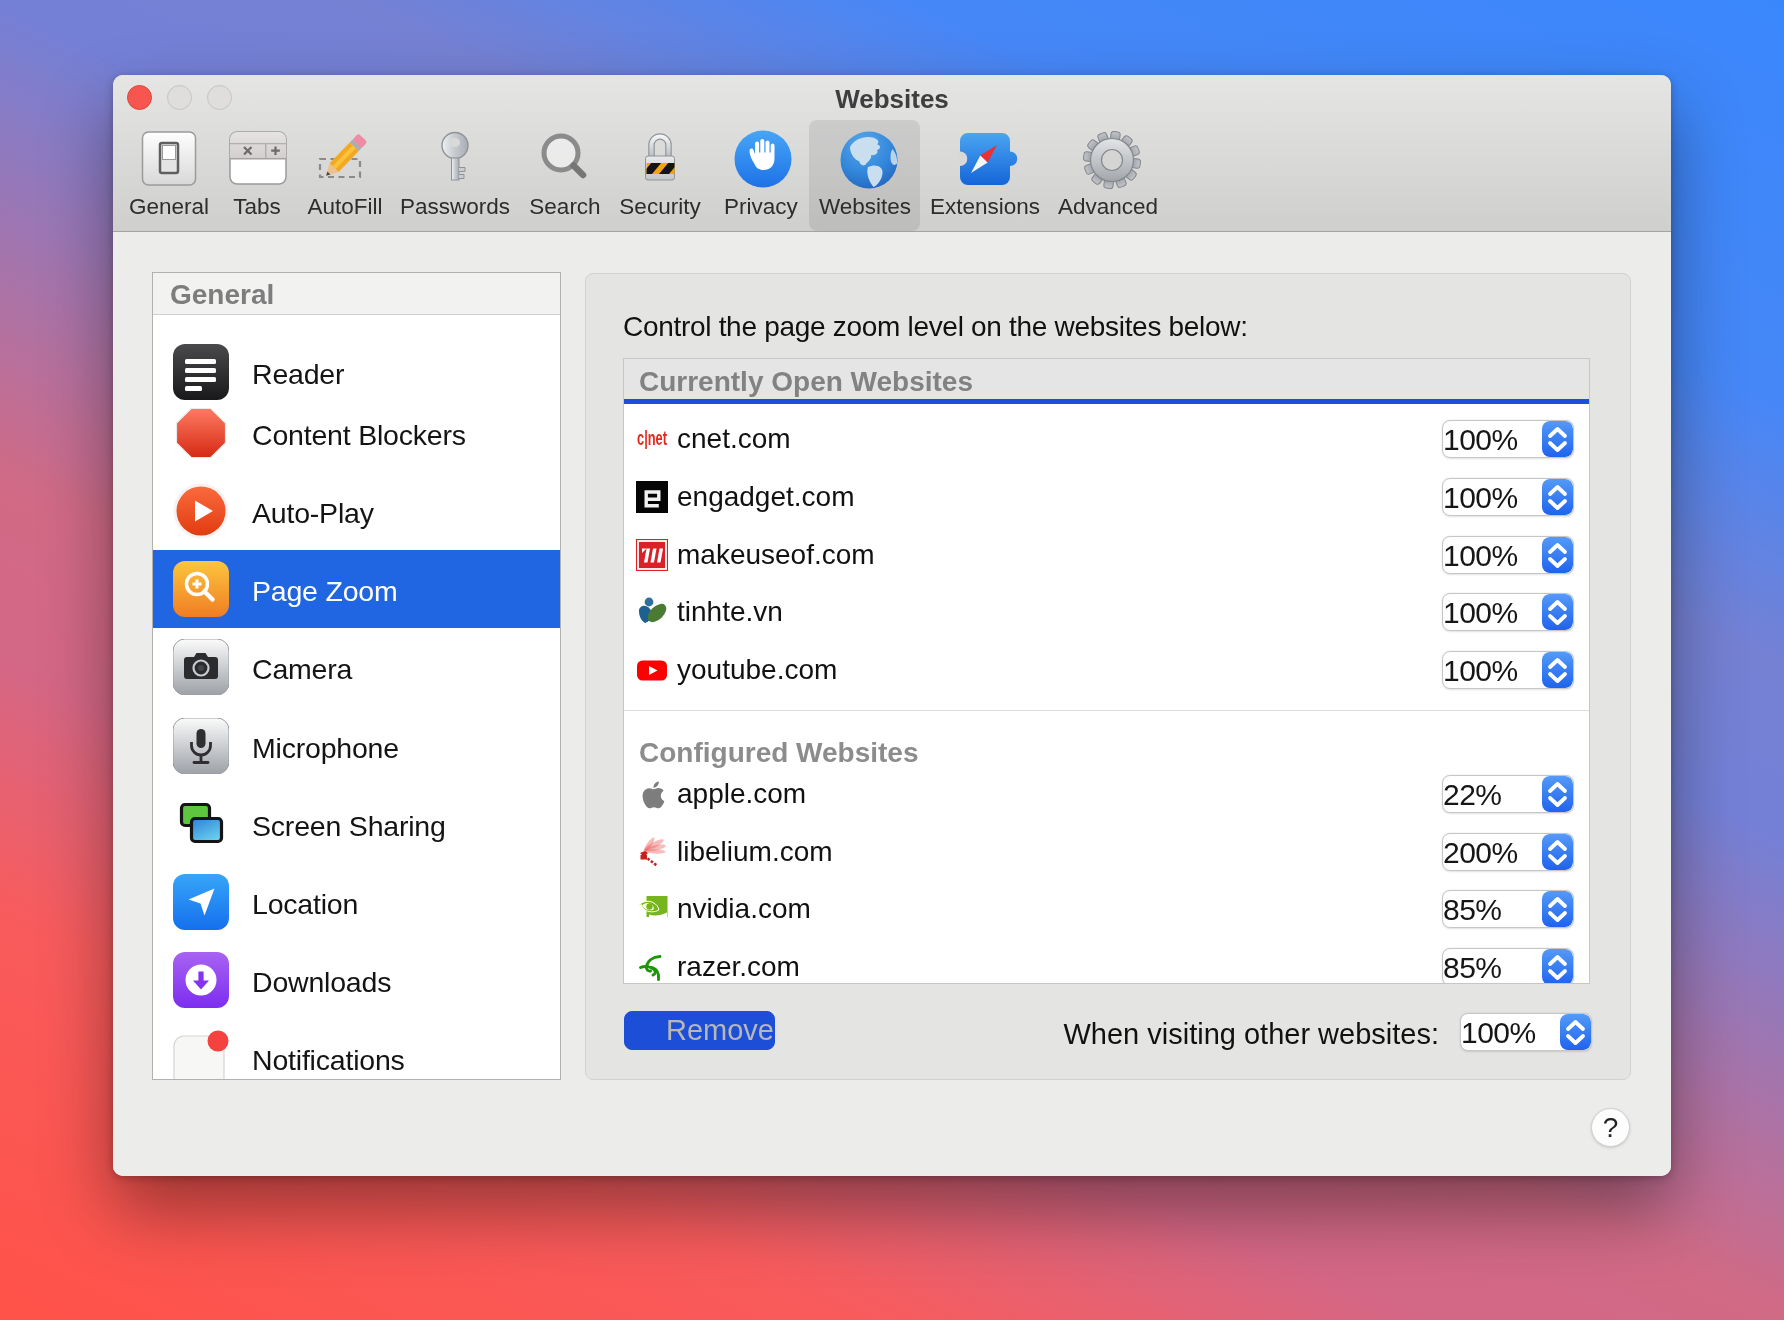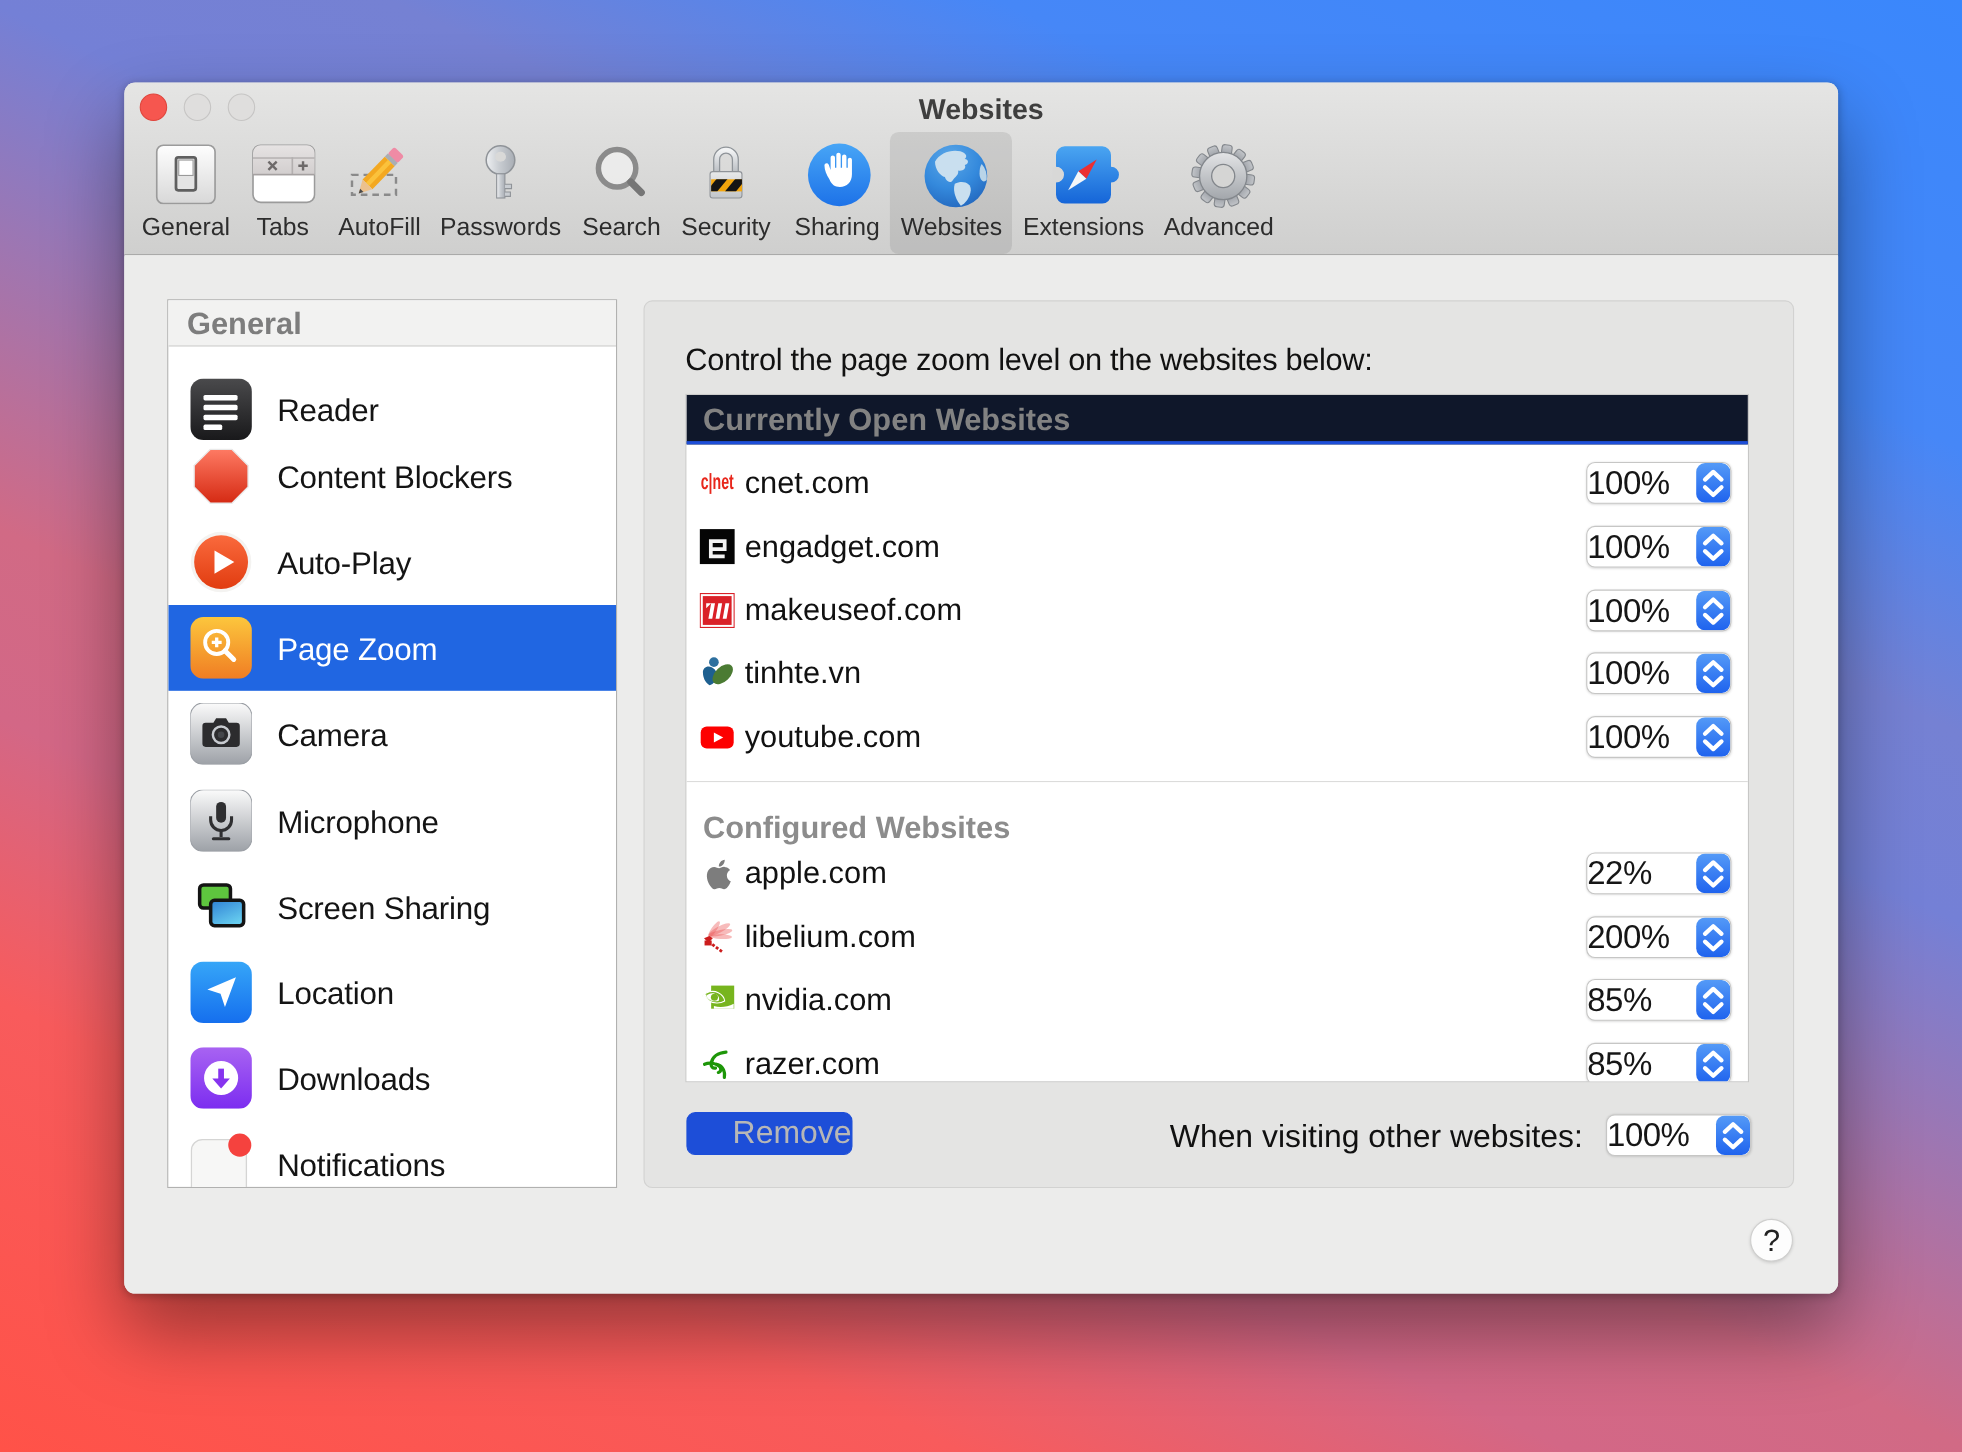--- a/index.html
+++ b/index.html
@@ -23,21 +23,21 @@
 .sbhead{position:absolute;left:0;top:0;width:100%;height:42px;background:#f2f2f1;border-bottom:1px solid #cfcfce;box-sizing:border-box;}
 .sbhead span{position:absolute;left:17px;top:6px;font-size:28px;font-weight:700;color:#7d7d7d;}
 .row{position:absolute;left:0;width:100%;height:78px;}
 .row .ric{position:absolute;left:20px;top:11px;width:56px;height:56px;}
 .row .rlb{position:absolute;left:99px;top:25px;font-size:28.5px;color:#141414;letter-spacing:-0.2px;}
 .row.selr{background:#2066e2;}
 .row.selr .rlb{color:#fff;}
 .panel{position:absolute;left:472px;top:39.7px;width:1046px;height:807px;background:#e4e4e3;border:1px solid #d2d2d1;border-radius:8px;box-sizing:border-box;}
 .instr{position:absolute;left:510px;top:78px;font-size:28px;color:#111;letter-spacing:-0.3px;}
 .table{position:absolute;left:510px;top:125.4px;width:967px;height:626px;background:#fff;border:1px solid #c7c7c6;box-sizing:border-box;overflow:hidden;}
-.thead{position:absolute;left:0;top:0;width:100%;height:45px;background:#0f172a;border-bottom:3px solid #1d4ed8;box-sizing:border-box;}
+.thead{position:absolute;left:0;top:0;width:100%;height:45px;background:#e5e5e5;border-bottom:5px solid #1d4ed8;box-sizing:border-box;}
 .thead span{position:absolute;left:15px;top:7px;font-size:28px;font-weight:700;color:#828282;}
 .trow{position:absolute;left:0;width:100%;height:58px;}
 .trow .fav{position:absolute;left:12px;top:13px;width:32px;height:32px;}
 .trow .site{position:absolute;left:53px;top:13px;font-size:28px;color:#111;}
 .csep{position:absolute;left:0;top:351px;width:100%;height:1px;background:#dcdcdb;}
 .chead{position:absolute;left:15px;top:364px;font-size:28px;font-weight:700;color:#8c8c8c;margin-top:14px;}
 .spin{position:absolute;left:818px;width:132px;height:38px;border-radius:8px;background:#fff;border:1px solid #c6c6c5;box-sizing:border-box;overflow:hidden;box-shadow:0 0.5px 2px rgba(0,0,0,.12);}
 .spin .val{position:absolute;left:0;top:0;width:100px;height:36px;line-height:37px;text-align:left;font-size:30px;color:#161616;letter-spacing:-0.5px;}
 .spin .step{position:absolute;right:0;top:0;width:31px;height:36px;border-radius:8px;background:linear-gradient(#549af7,#1f63ee);}
 .spin .step svg{position:absolute;left:4px;top:4px;}
@@ -157,21 +157,21 @@
         <div class="ic" id="i-privacy"><svg width="60" height="60">
             <defs>
               <linearGradient id="gp1" x1="0" y1="0" x2="0" y2="1">
                 <stop offset="0" stop-color="#47a5f6"></stop>
                 <stop offset="1" stop-color="#1d72e8"></stop>
               </linearGradient>
             </defs>
             <circle cx="30" cy="29" r="28.5" fill="url(#gp1)"></circle>
             <path d="M21 33 c-2.5-3.5-4.5-8.5-4.5-12.5 c0-2.3 3.2-2.8 4-0.5 l1.6 4.5 v-11 c0-2.8 4-2.8 4 0 v9 h1.2 v-11.5 c0-2.8 4-2.8 4 0 v11.5 h1.2 v-10 c0-2.8 4-2.8 4 0 v10 h1.2 v-7 c0-2.7 3.8-2.7 3.8 0 v13 c0 7-4.5 11.5-11 11.5 c-4.5 0-7.5-2-9.5-7 Z" fill="#fff"></path>
           </svg></div>
-        <div class="lb">Sharing</div>
+        <div class="lb">Privacy</div>
       </div>
     <div class="titem" style="left:752px">
         <div class="ic" id="i-websites"><svg width="64" height="64">
             <defs>
               <radialGradient id="gw1" cx="0.4" cy="0.22" r="0.95">
                 <stop offset="0" stop-color="#5aa7e8"></stop>
                 <stop offset="0.5" stop-color="#3489dc"></stop>
                 <stop offset="1" stop-color="#1d5cb4"></stop>
               </radialGradient>
             </defs>

